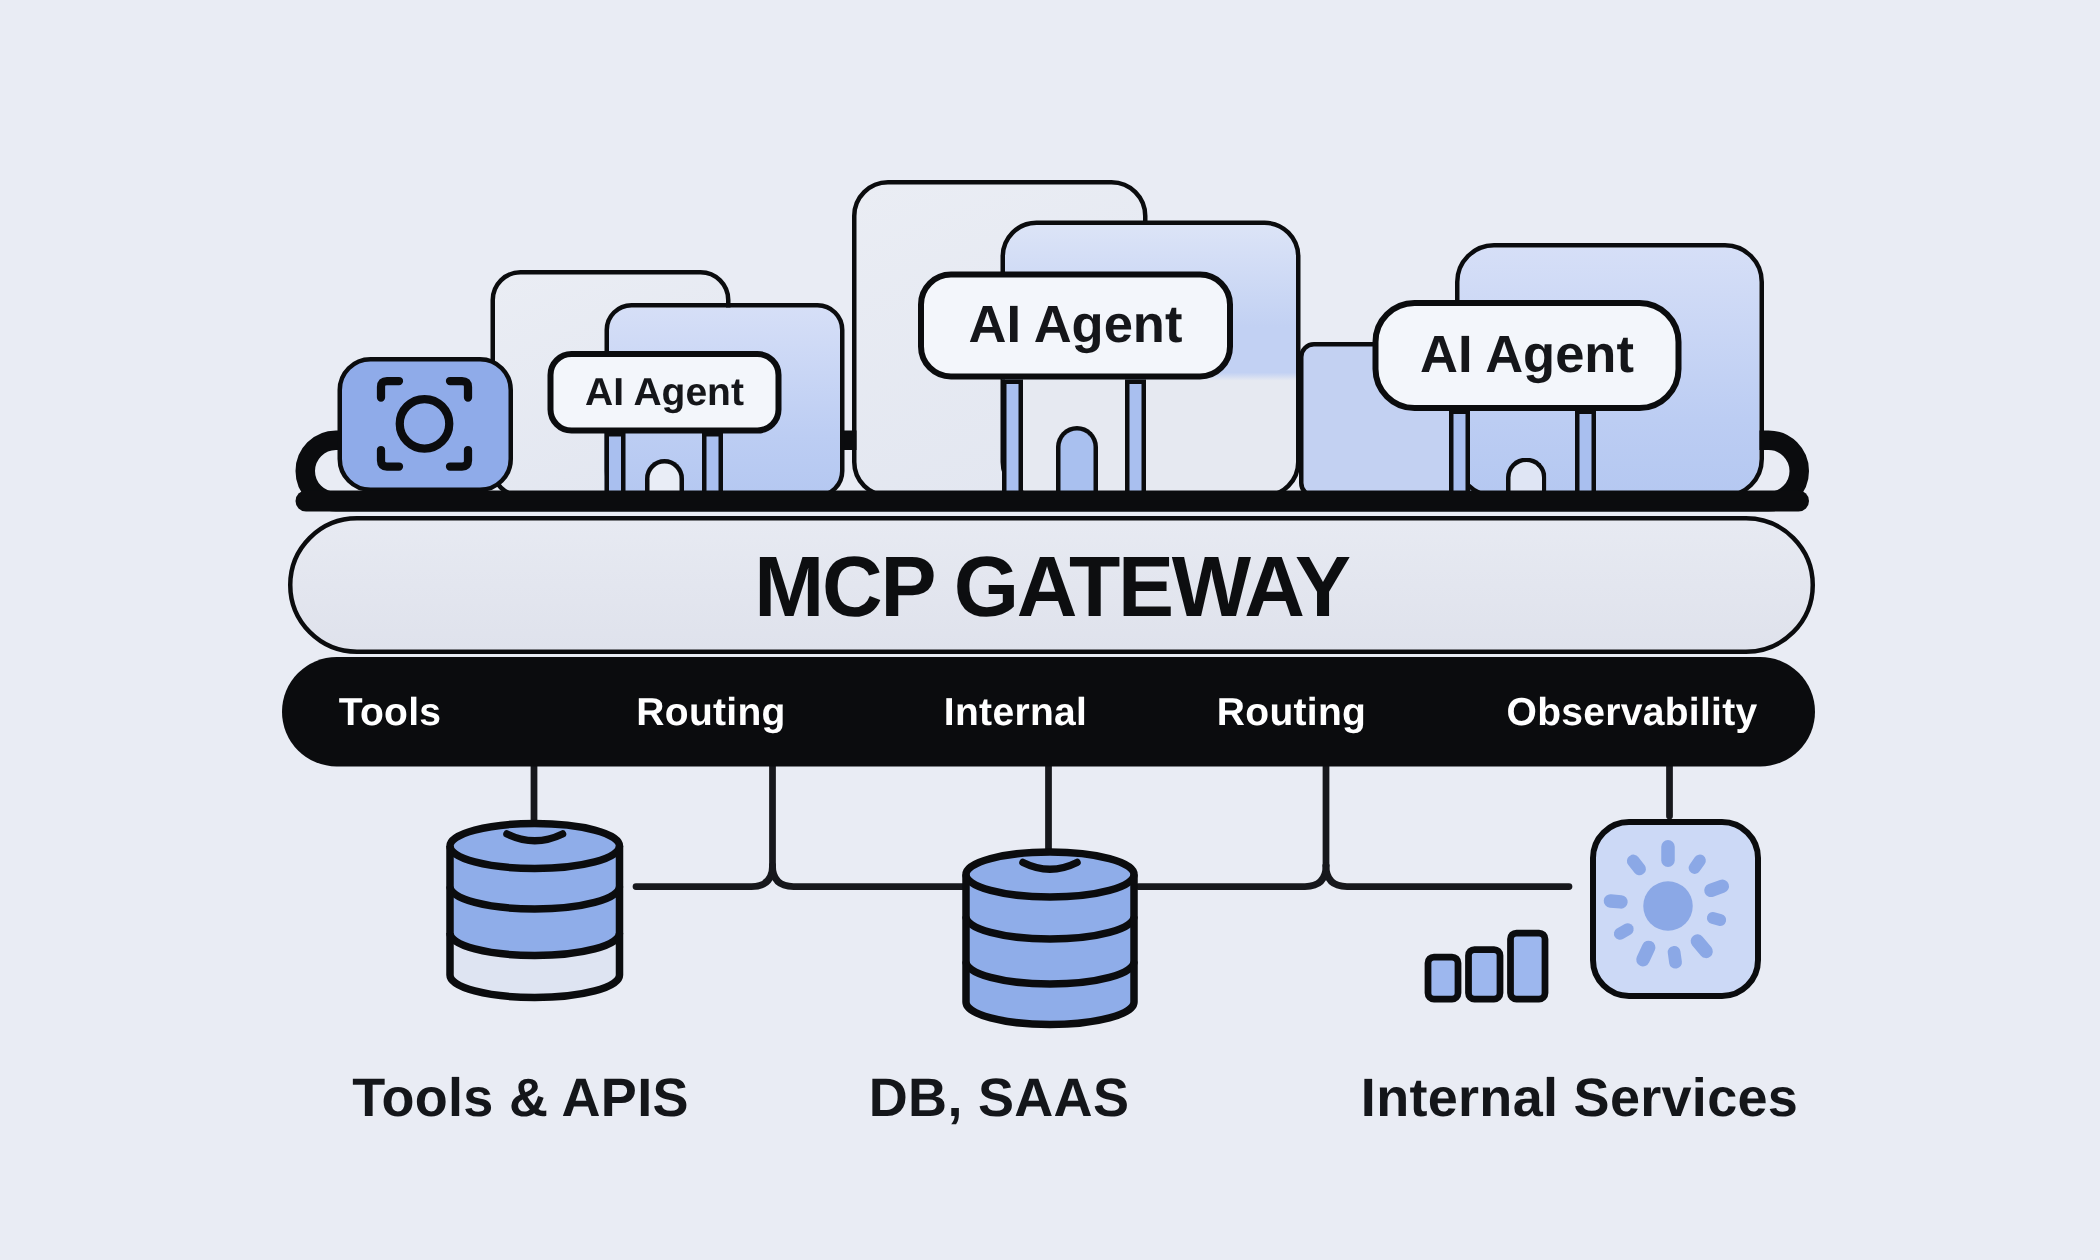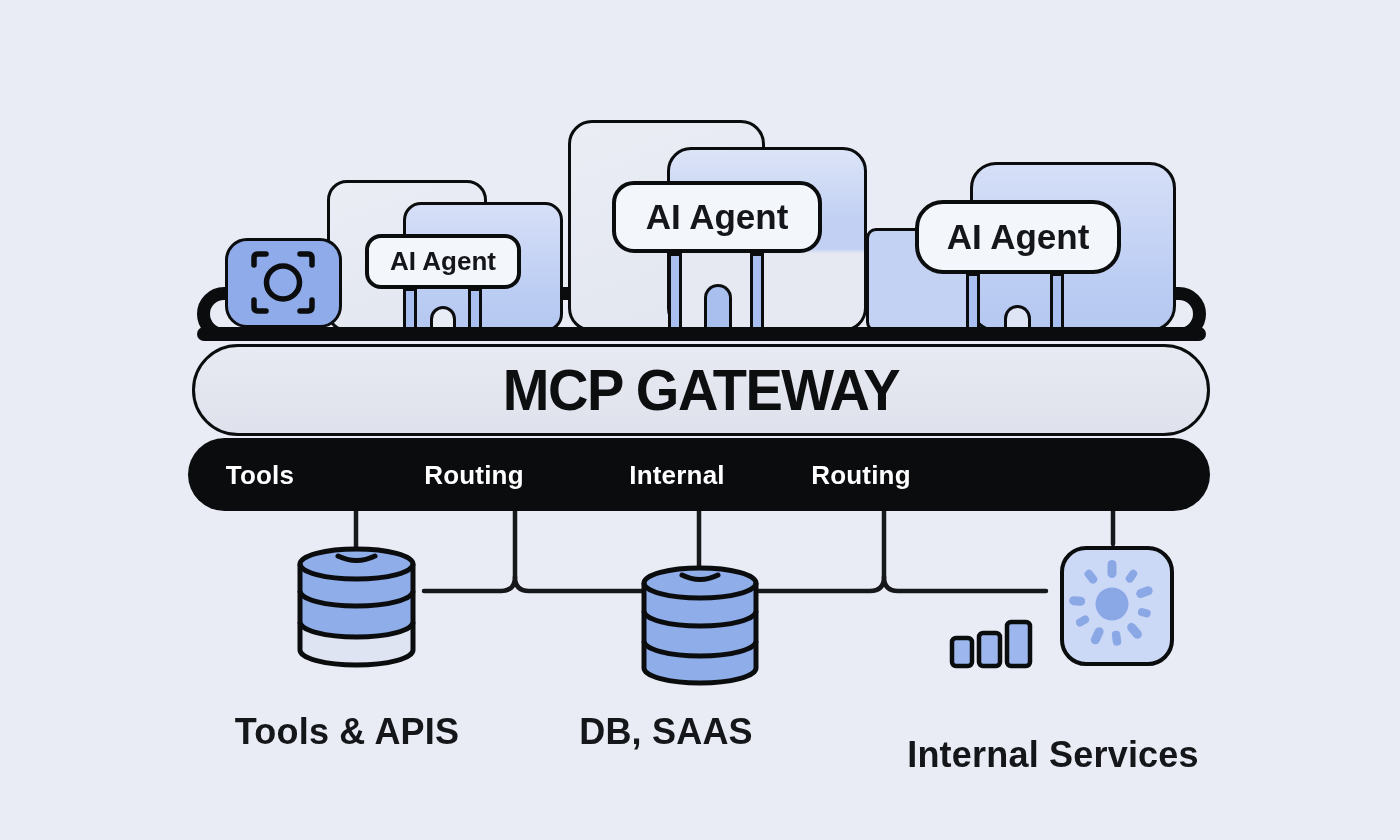--- a/index.html
+++ b/index.html
@@ -152,19 +152,20 @@
 
   <div class="abs gateway-pill" style="left:192px;top:344px;width:1018px;height:92px;z-index:6">
     <span class="gateway-title">MCP GATEWAY</span>
   </div>
 
   <div class="abs cap-pill" style="left:188px;top:438px;width:1022px;height:73px;z-index:6">
     <span class="cap-label" style="left:72px">Tools</span>
     <span class="cap-label" style="left:286px">Routing</span>
     <span class="cap-label" style="left:489px">Internal</span>
     <span class="cap-label" style="left:673px">Routing</span>
+    <span class="cap-label" style="left:900px">Observability</span>
   </div>
 
   <span class="bottom-label" style="left:347px;top:687px">Tools &amp; APIS</span>
   <span class="bottom-label" style="left:666px;top:687px">DB, SAAS</span>
-  <span class="bottom-label" style="left:1053px;top:710px">Internal Services</span>
+  <span class="bottom-label" style="left:1053px;top:687px">Internal Services</span>
 
 </div>
 
 </body></html>

